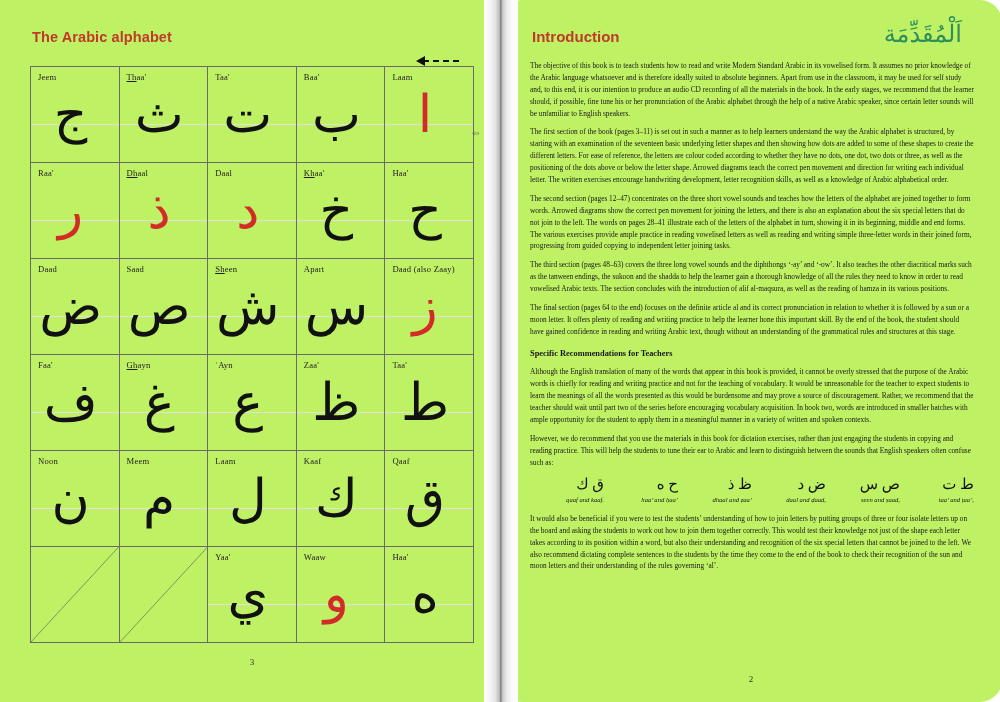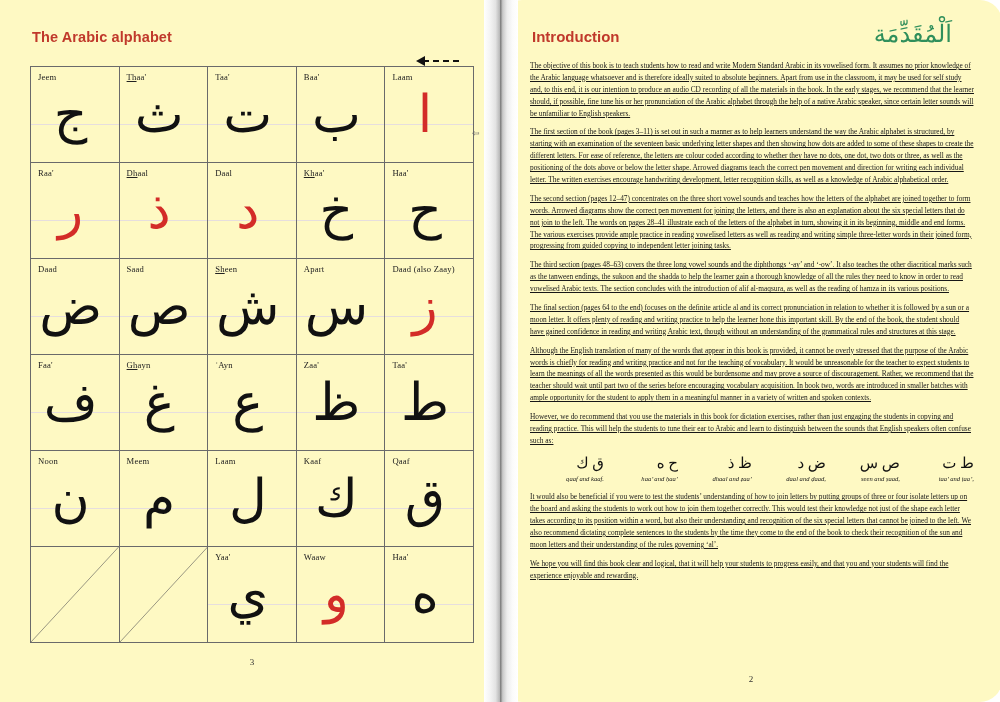--- a/index.html
+++ b/index.html
@@ -48,21 +48,21 @@
     width: 1px;
     height: 702px;
     background: #7a7a7a;
     opacity: .75;
   }
 
   
   .page {
     position: relative;
     height: 702px;
-    background: #fef9c3;
+    background: #bef264;
     box-sizing: border-box;
   }
   .page-left {
     width: 500px;
     padding: 26px 26px 0 30px;
   }
   .page-right {
     width: 545px;
     padding: 26px 28px 0 30px;
     border-radius: 22px;
@@ -212,38 +212,37 @@
     position: absolute;
     left: 2px;
     top: 2px;
     font-family: "Liberation Sans", sans-serif;
     font-size: 15px;
     font-weight: bold;
     color: #c0392b;
   }
   .intro-ar {
     position: absolute;
-    right: 22px;
+    right: 12px;
     top: -10px;
     font-size: 24px;
     color: #2f8f5b;
     direction: rtl;
     line-height: 1.5;
     white-space: nowrap;
   }
   .body-col {
     width: 444px;
     font-size: 7.35px;
     line-height: 1.62;
     text-align: left;
     color: #171717;
   }
   .body-col p {
     margin: 0 0 7px 0;
-    text-decoration: underline;
   }
   .subhead {
     font-weight: bold;
     font-size: 8.4px;
     margin: 9px 0 6px 0;
   }
   .pairs {
     margin: 2px 0 7px 0;
     display: flex;
     flex-direction: row-reverse;
@@ -531,20 +530,21 @@
       <div class="intro-ar">اَلْمُقَدِّمَة</div>
     </div>
 
     <div class="body-col">
       <p>The objective of this book is to teach students how to read and write Modern Standard Arabic in its vowelised form. It assumes no prior knowledge of the Arabic language whatsoever and is therefore ideally suited to absolute beginners. Apart from use in the classroom, it may be used for self study and, to this end, it is our intention to produce an audio CD recording of all the materials in the book. In the early stages, we recommend that the learner should, if possible, fine tune his or her pronunciation of the Arabic alphabet through the help of a native Arabic speaker, since certain letter sounds will be unfamiliar to English speakers.</p>
       <p>The first section of the book (pages 3–11) is set out in such a manner as to help learners understand the way the Arabic alphabet is structured, by starting with an examination of the seventeen basic underlying letter shapes and then showing how dots are added to some of these shapes to create the different letters. For ease of reference, the letters are colour coded according to whether they have no dots, one dot, two dots or three, as well as the positioning of the dots above or below the letter shape. Arrowed diagrams teach the correct pen movement and direction for writing each individual letter. The written exercises encourage handwriting development, letter recognition skills, as well as a knowledge of Arabic alphabetical order.</p>
       <p>The second section (pages 12–47) concentrates on the three short vowel sounds and teaches how the letters of the alphabet are joined together to form words. Arrowed diagrams show the correct pen movement for joining the letters, and there is also an explanation about the six special letters that do not join to the left. The words on pages 28–41 illustrate each of the letters of the alphabet in turn, showing it in its beginning, middle and end forms. The various exercises provide ample practice in reading vowelised letters as well as reading and writing simple three-letter words in their joined form, progressing from guided copying to independent letter joining tasks.</p>
       <p>The third section (pages 48–63) covers the three long vowel sounds and the diphthongs ‘-ay’ and ‘-ow’. It also teaches the other diacritical marks such as the tanween endings, the sukoon and the shadda to help the learner gain a thorough knowledge of all the rules they need to know in order to read vowelised Arabic texts. The section concludes with the introduction of alif al-maqsura, as well as the reading of hamza in its various positions.</p>
       <p>The final section (pages 64 to the end) focuses on the definite article al and its correct pronunciation in relation to whether it is followed by a sun or a moon letter. It offers plenty of reading and writing practice to help the learner hone this important skill. By the end of the book, the student should have gained confidence in reading and writing Arabic text, though without an understanding of the grammatical rules and structures at this stage.</p>
 
+      <div class="subhead">Specific Recommendations for Teachers</div>
 
       <p>Although the English translation of many of the words that appear in this book is provided, it cannot be overly stressed that the purpose of the Arabic words is chiefly for reading and writing practice and not for the teaching of vocabulary. It would be unreasonable for the teacher to expect students to learn the meanings of all the words presented as this would be burdensome and may prove a source of discouragement. Rather, we recommend that the teacher should wait until part two of the series before encouraging vocabulary acquisition. In book two, words are introduced in smaller batches with ample opportunity for the student to apply them in a meaningful manner in a variety of written and spoken contexts.</p>
       <p>However, we do recommend that you use the materials in this book for dictation exercises, rather than just engaging the students in copying and reading practice. This will help the students to tune their ear to Arabic and learn to distinguish between the sounds that English speakers often confuse such as:</p>
 
       <div class="pairs">
         <div class="pair">
           <div class="ar">ط ت</div>
           <div class="tr">taa’ and ṭaa’,</div>
         </div>
         <div class="pair">
@@ -563,19 +563,18 @@
           <div class="ar">ح ه</div>
           <div class="tr">haa’ and ḥaa’</div>
         </div>
         <div class="pair">
           <div class="ar">ق ك</div>
           <div class="tr">qaaf and kaaf.</div>
         </div>
       </div>
 
       <p>It would also be beneficial if you were to test the students’ understanding of how to join letters by putting groups of three or four isolate letters up on the board and asking the students to work out how to join them together correctly. This would test their knowledge not just of the shape each letter takes according to its position within a word, but also their understanding and recognition of the six special letters that cannot be joined to the left. We also recommend dictating complete sentences to the students by the time they come to the end of the book to check their recognition of the sun and moon letters and their understanding of the rules governing ‘al’.</p>
-      <p>We hope you will find this book clear and logical, that it will help your students to progress easily, and that you and your students will find the experience enjoyable and rewarding.</p>
     </div>
 
     <div class="page-num-right">2</div>
   </div>
 
 </div>
 
 </body></html>

